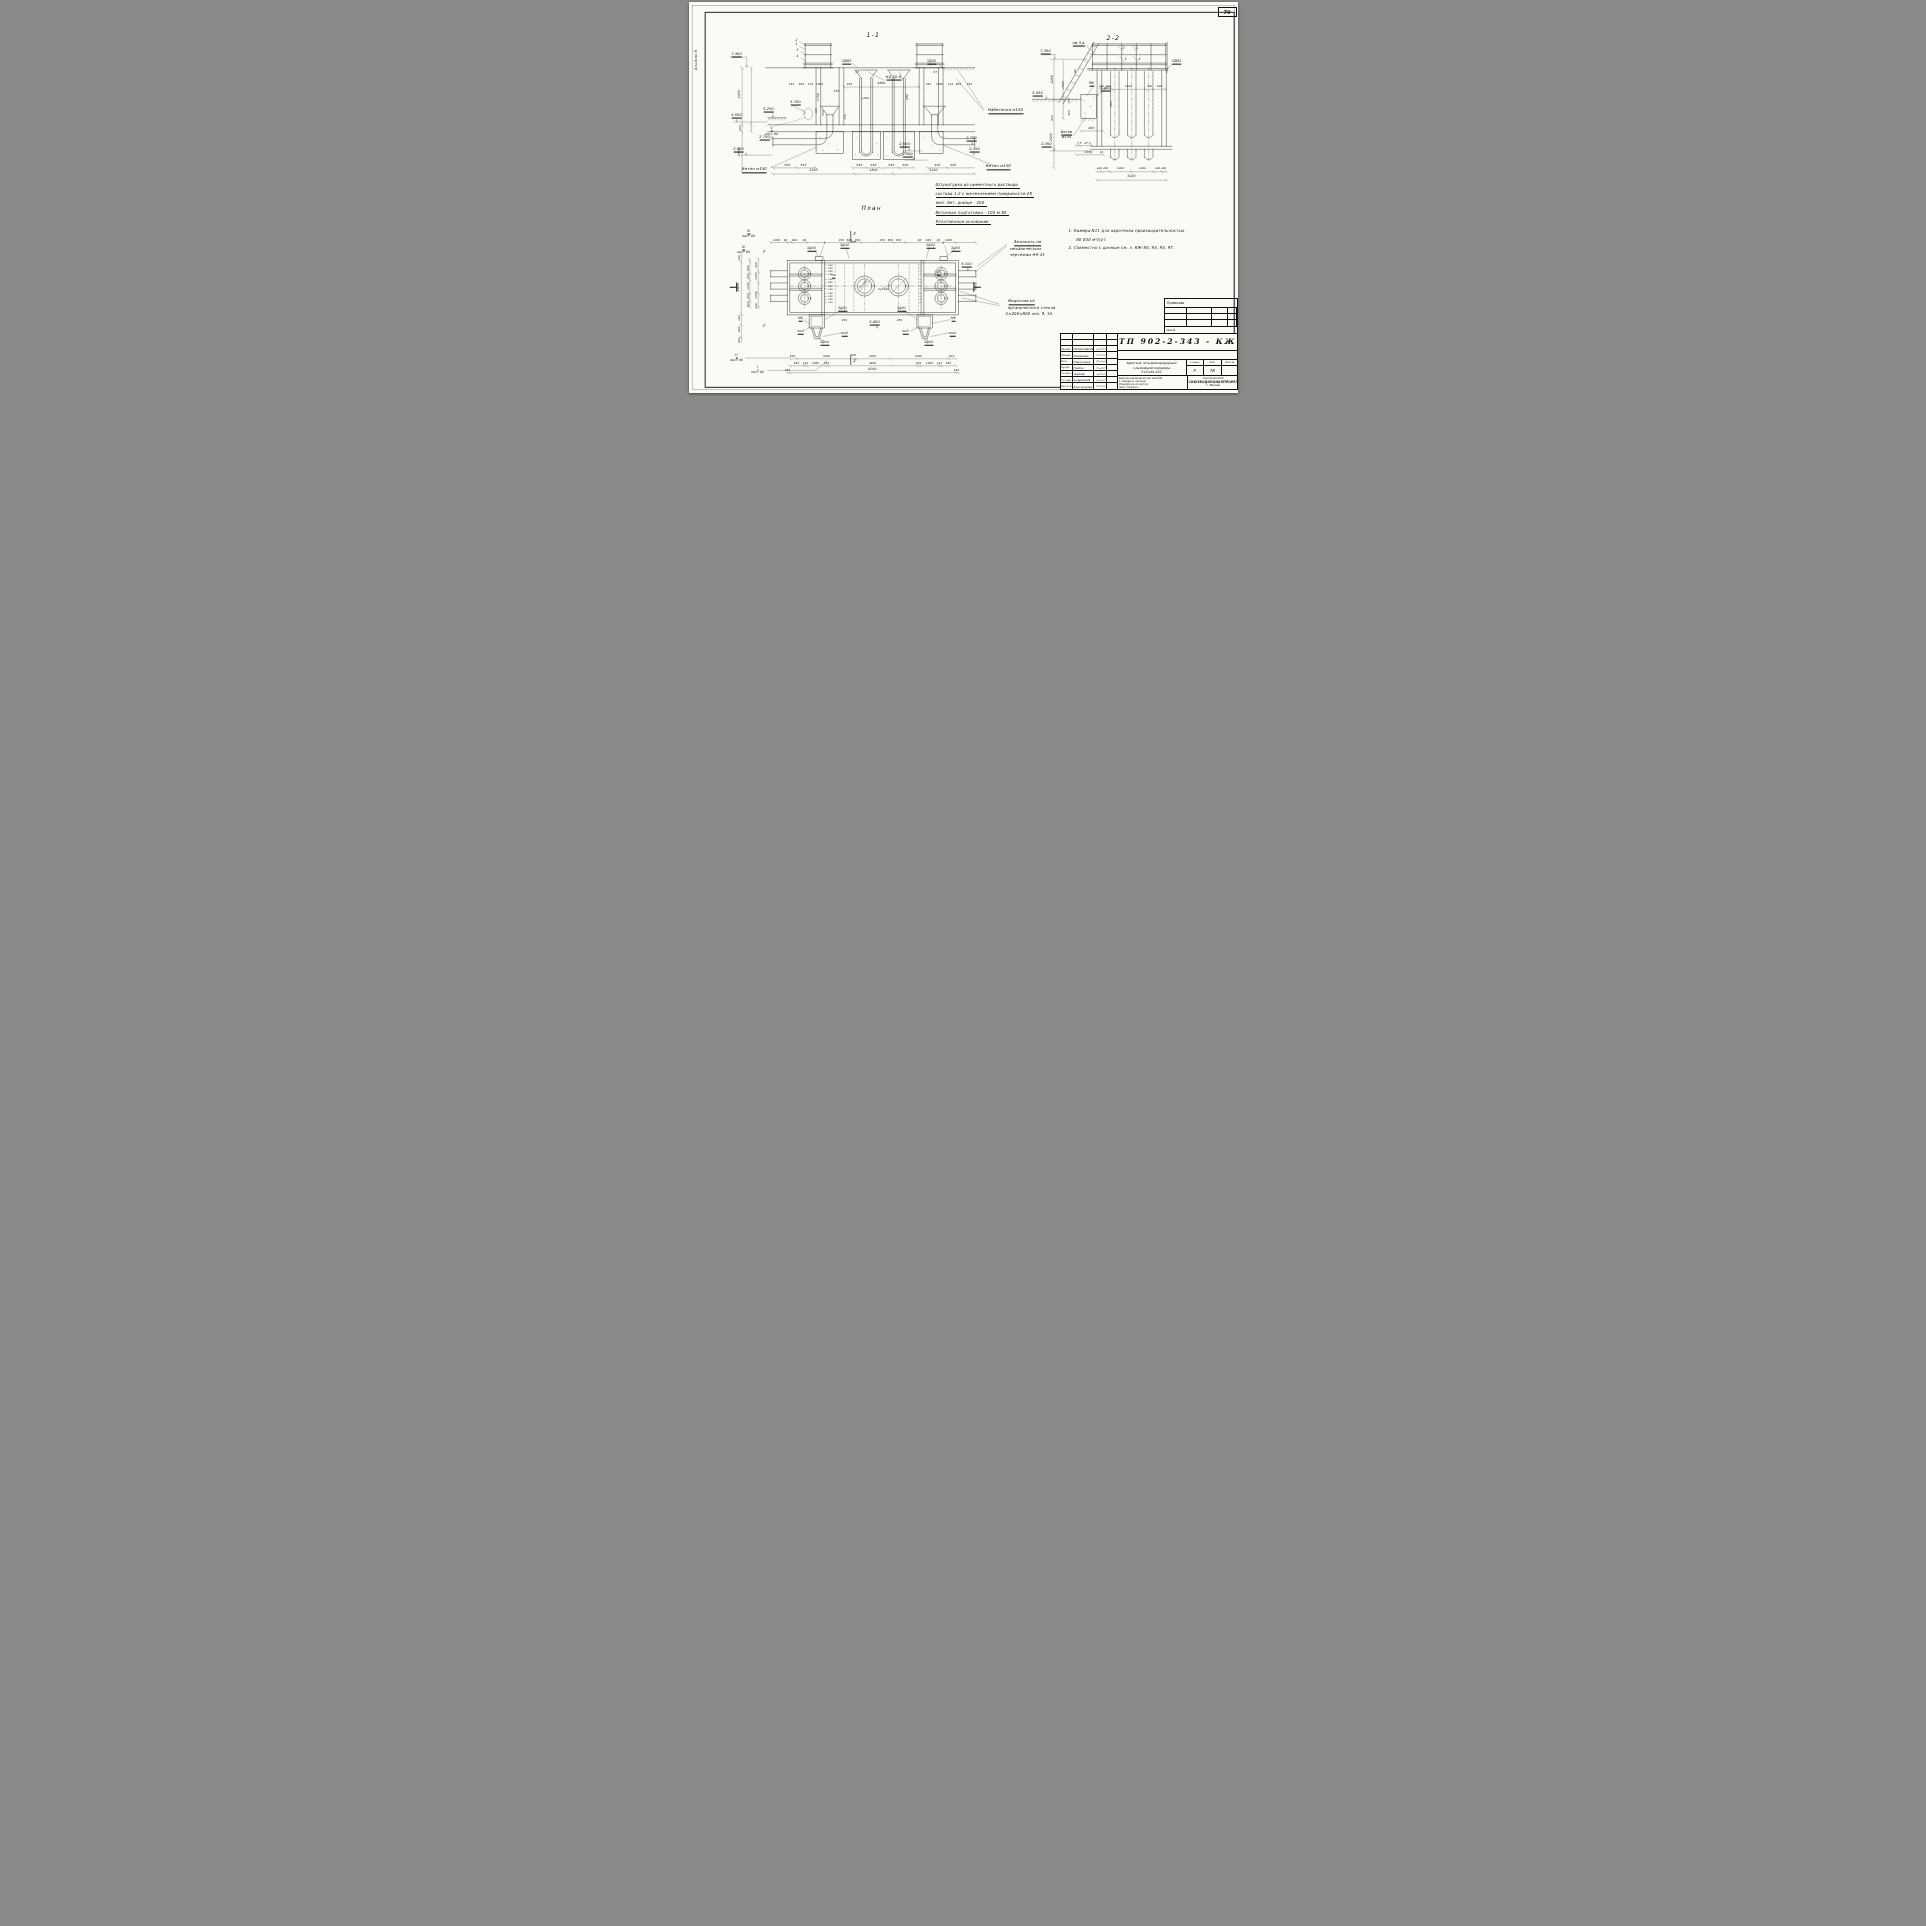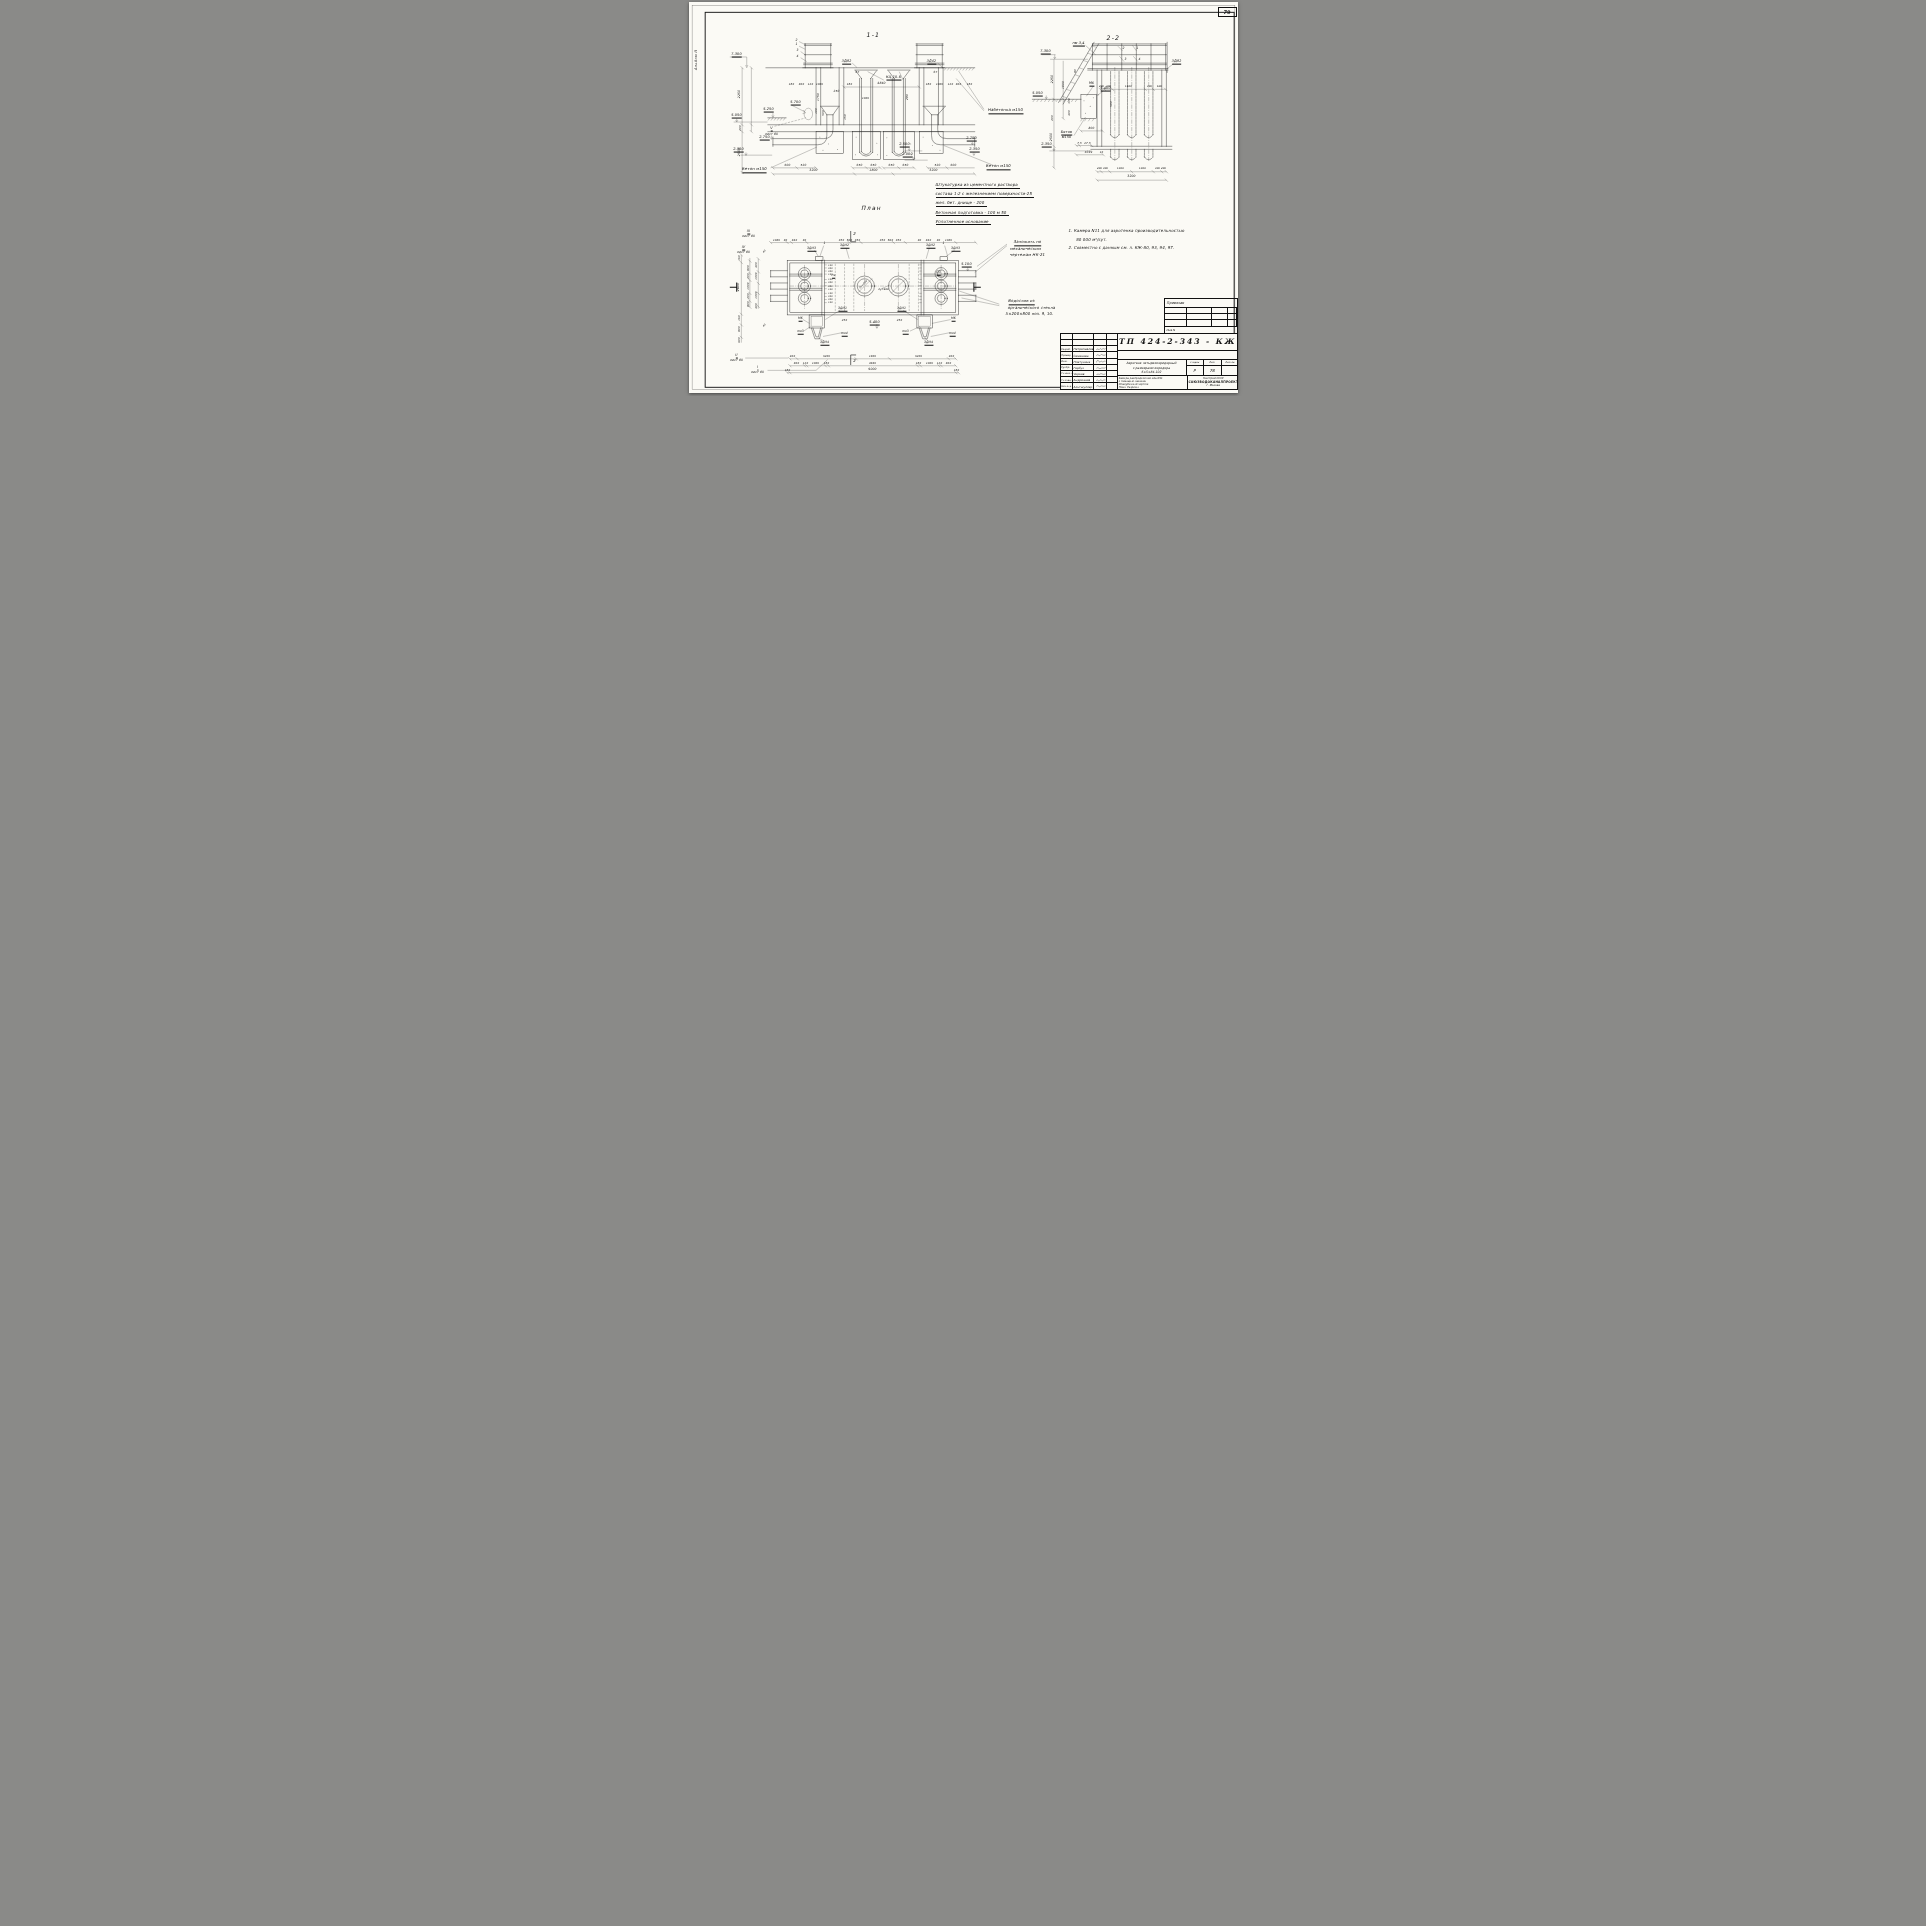--- a/index.html
+++ b/index.html
@@ -553,21 +553,21 @@
           <span class="c-name">Альтшуллер</span>
           <span class="c-sig">
             <svg class="sig" width="10" height="4.6" viewBox="0 0 26 12">
               <path d="M1,6 C5,1 8,10 12,6 C15,3 18,8 25,5"></path>
             </svg>
           </span>
           <span class="c-x"></span>
         </div>
     </div>
     <div class="tb-right">
-      <div class="tb-num">ТП 424-2-343 - КЖ</div>
+      <div class="tb-num">ТП 902-2-343 - КЖ</div>
       <div class="tb-band"></div>
       <div class="tb-main">
         <div class="tb-proj">
           <div>Аэротенк четырехкоридорный</div>
           <div>с размерами коридора</div>
           <div>6×5×84-102</div>
         </div>
         <div class="tb-stage">
           <div class="hdr">
             <span>стадия</span>

